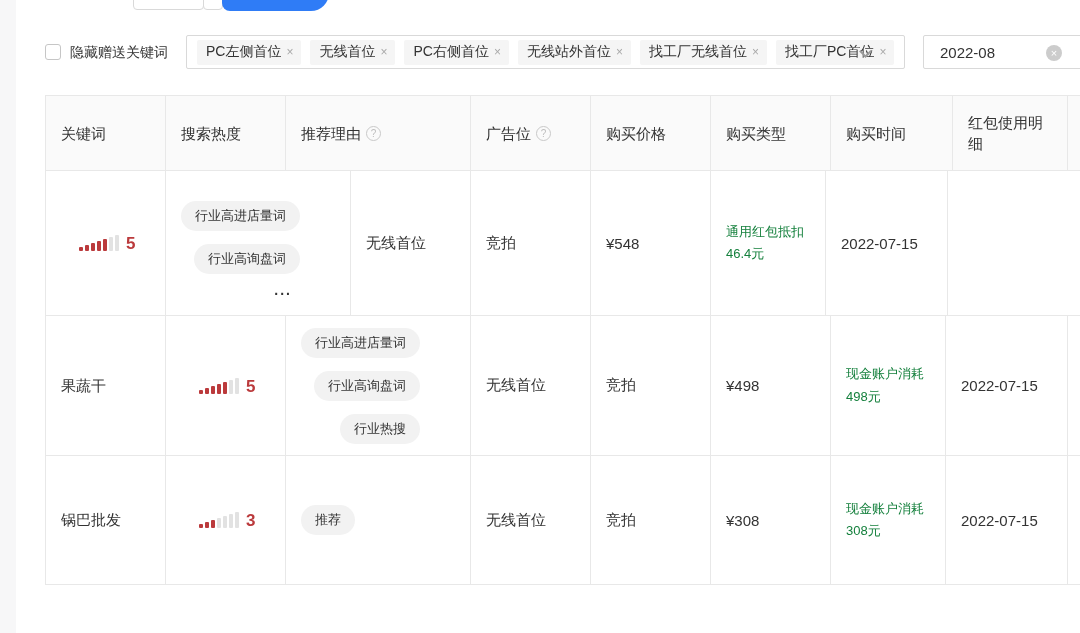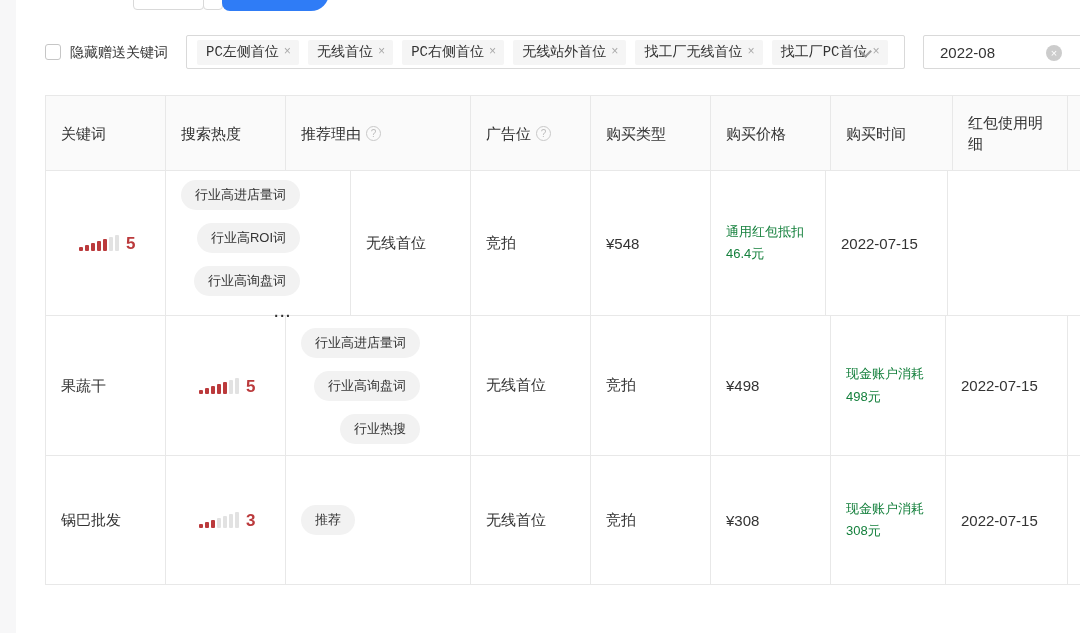--- a/index.html
+++ b/index.html
@@ -15,21 +15,21 @@
   .partial-box { position:absolute; top:-28px; height:38px; background:#fff; border:1px solid #d9d9d9; border-radius:4px; }
   .partial-box.b1 { left:133px; width:71px; }
   .partial-box.b2 { left:203px; width:20px; }
   .partial-blue { position:absolute; top:-32px; left:222px; width:107px; height:43px; background:#2f7cf6; border-radius:6px 6px 18px 8px; }
 
   
   .checkbox { position:absolute; left:45px; top:44px; width:16px; height:16px; border:1px solid #c6c6c6; border-radius:3px; background:#fff; cursor:pointer; }
   .checkbox-label { position:absolute; left:70px; top:44px; font-size:14px; color:#333; line-height:16px; }
 
   .tag-select { position:absolute; left:186px; top:35px; width:719px; height:34px; background:#fff; border:1px solid #d9d9d9; border-radius:2px; display:flex; align-items:center; padding-left:10px; gap:9px; }
-  .f-tag { display:inline-flex; align-items:center; background:#f5f5f5; border-radius:2px; height:25px; padding:0 8px 0 9px; font-size:14px; color:#333; white-space:nowrap;font-family:Liberation Mono, monospace; }
+  .f-tag { display:inline-flex; align-items:center; background:#f5f5f5; border-radius:2px; height:25px; padding:0 8px 0 9px; font-size:14px; color:#333; white-space:nowrap; }
   .f-tag .rm { color:#a9a9a9; font-size:12px; margin-left:5px; cursor:pointer; }
   .chevron { position:absolute; left:674px; top:11px; width:9px; height:9px; border-right:2px solid #9a9a9a; border-bottom:2px solid #9a9a9a; transform:rotate(45deg); }
 
   .date-input { position:absolute; left:923px; top:35px; width:170px; height:34px; background:#fff; border:1px solid #d9d9d9; border-radius:2px; }
   .date-value { position:absolute; left:16px; top:8px; font-size:15px; color:#333; }
   .clear-icon { position:absolute; left:122px; top:9px; width:16px; height:16px; border-radius:50%; background:#cccccc; color:#fff; font-size:11px; line-height:16px; text-align:center; cursor:pointer; }
 
   
   .table { position:absolute; left:45px; top:95px; width:1063px; border:1px solid #e8e8e8; background:#fff; }
   .t-row { display:flex; }
@@ -117,26 +117,26 @@
         </div>
       </div>
       <div class="t-cell" style="width: 120px; flex: 0 0 auto;">
         <div class="hdr-label-wrap">
           <span>广告位</span>
           <span class="help-icon">?</span>
         </div>
       </div>
       <div class="t-cell" style="width: 120px; flex: 0 0 auto;">
         <div class="hdr-label-wrap">
+          <span>购买价格</span>
+        </div>
+      </div>
+      <div class="t-cell" style="width: 120px; flex: 0 0 auto;">
+        <div class="hdr-label-wrap">
           <span>购买类型</span>
-        </div>
-      </div>
-      <div class="t-cell" style="width: 120px; flex: 0 0 auto;">
-        <div class="hdr-label-wrap">
-          <span>购买价格</span>
         </div>
       </div>
       <div class="t-cell" style="width: 122px; flex: 0 0 auto;">
         <div class="hdr-label-wrap">
           <span>购买时间</span>
         </div>
       </div>
       <div class="t-cell" style="width: 115px; flex: 0 0 auto;">
         <div class="hdr-label-wrap">
           <span>红包使用明细</span>
@@ -156,21 +156,20 @@
             <i style="height: 12px; background: rgb(187, 58, 60);"></i>
             <i style="height: 14px; background: rgb(226, 226, 226);"></i>
             <i style="height: 16px; background: rgb(226, 226, 226);"></i>
           </div>
           <span class="heat-num" style="color: rgb(187, 58, 60);">5</span>
         </div>
       </div>
       <div class="t-cell" style="width: 185px; flex: 0 0 auto;">
         <div class="reasons">
           <span class="r-chip">行业高进店量词</span>
-          <span class="r-chip">行业高ROI词</span>
           <span class="r-chip">行业高询盘词</span>
           <span class="more-dots">...</span>
         </div>
       </div>
       <div class="t-cell" style="width: 120px; flex: 0 0 auto;">
         <span>无线首位</span>
       </div>
       <div class="t-cell" style="width: 120px; flex: 0 0 auto;">
         <span>竞拍</span>
       </div>

